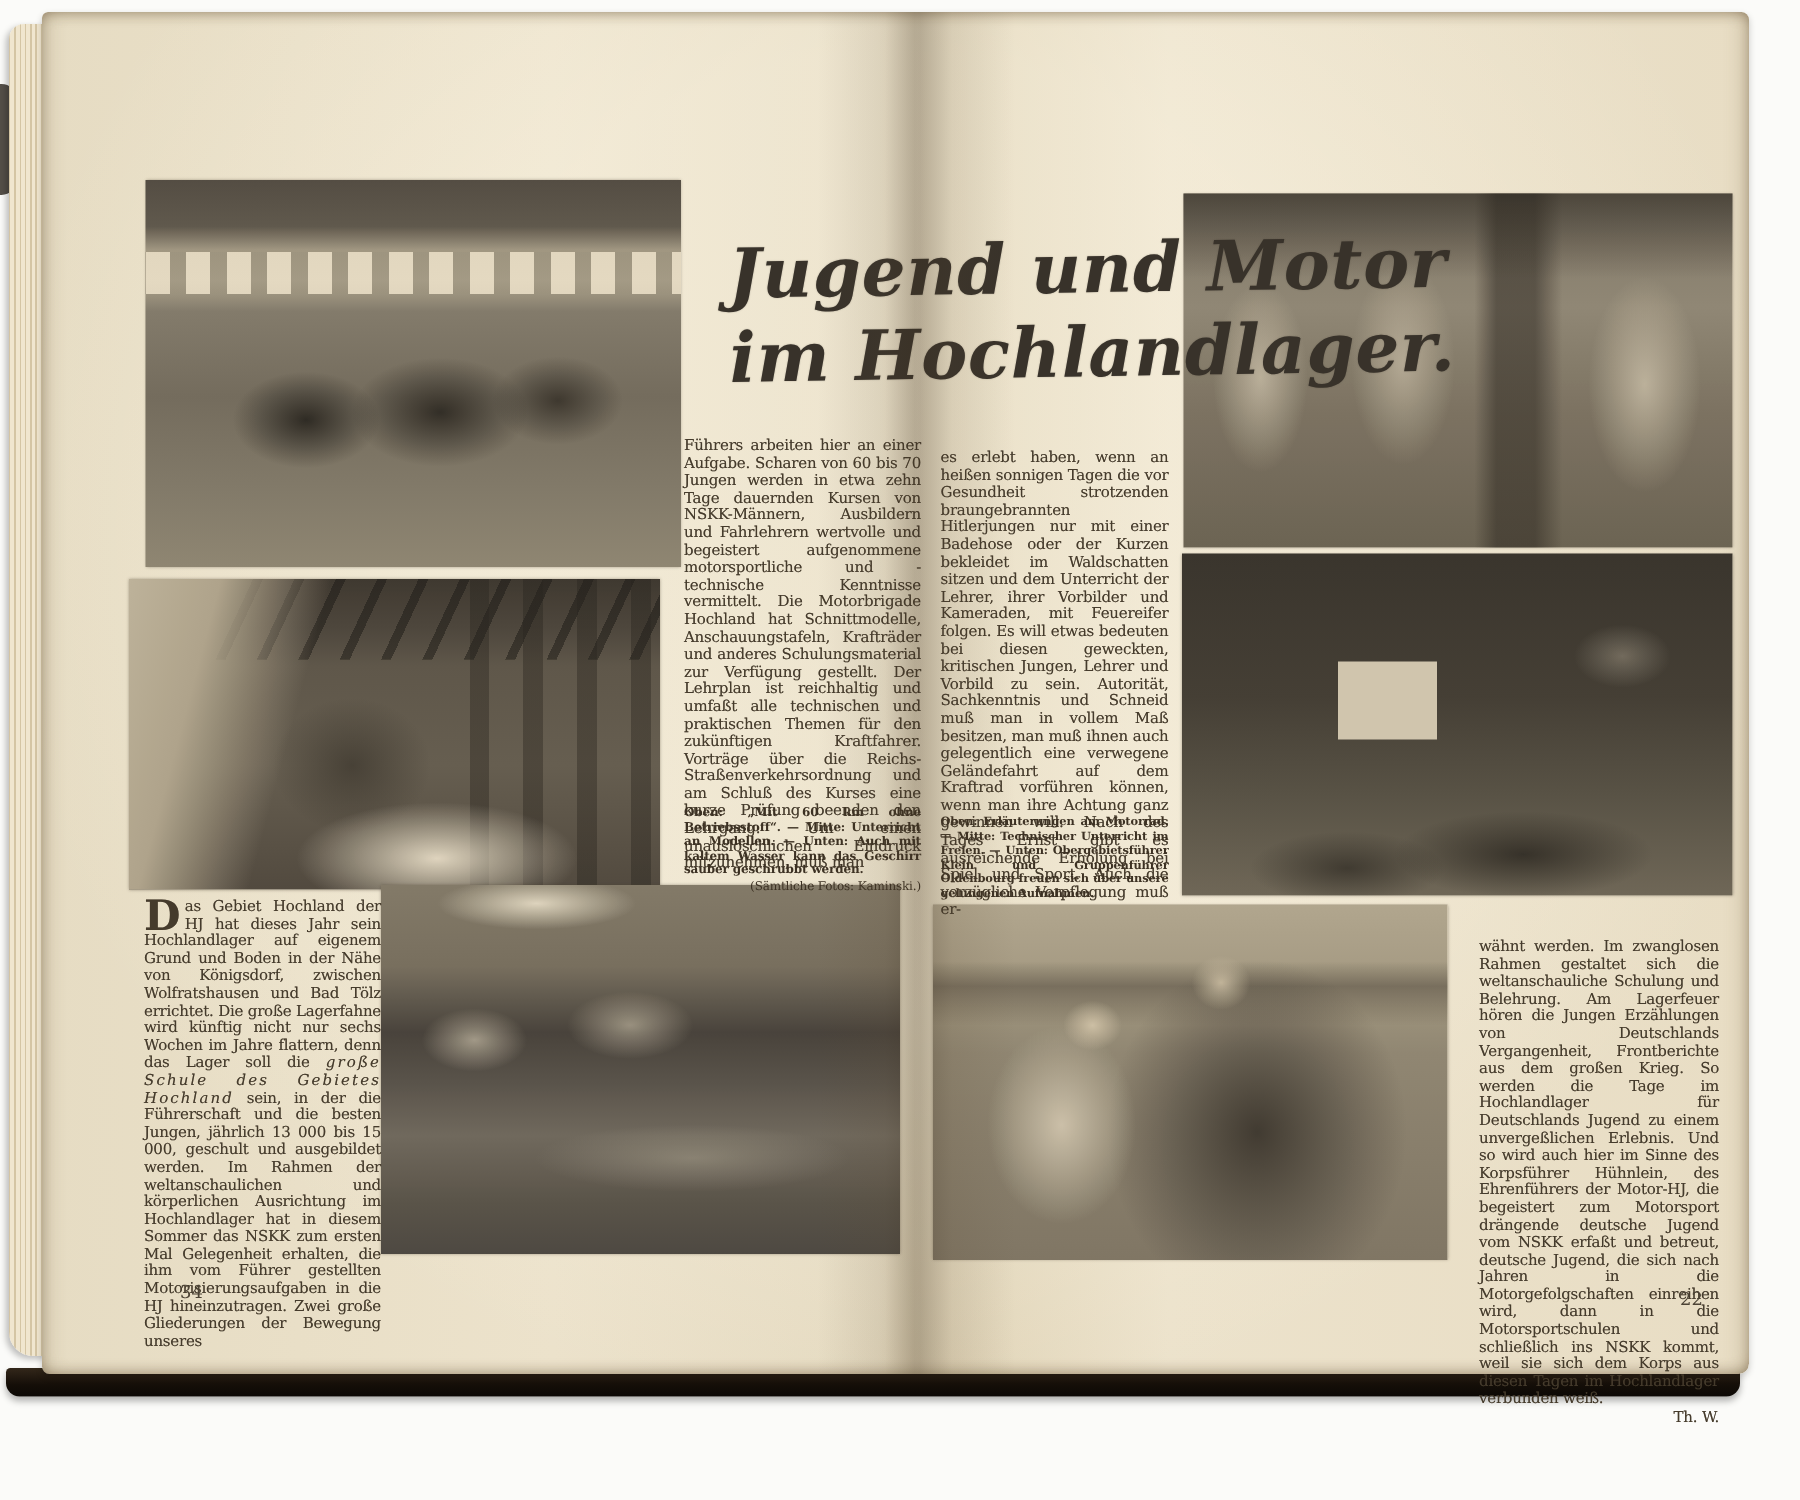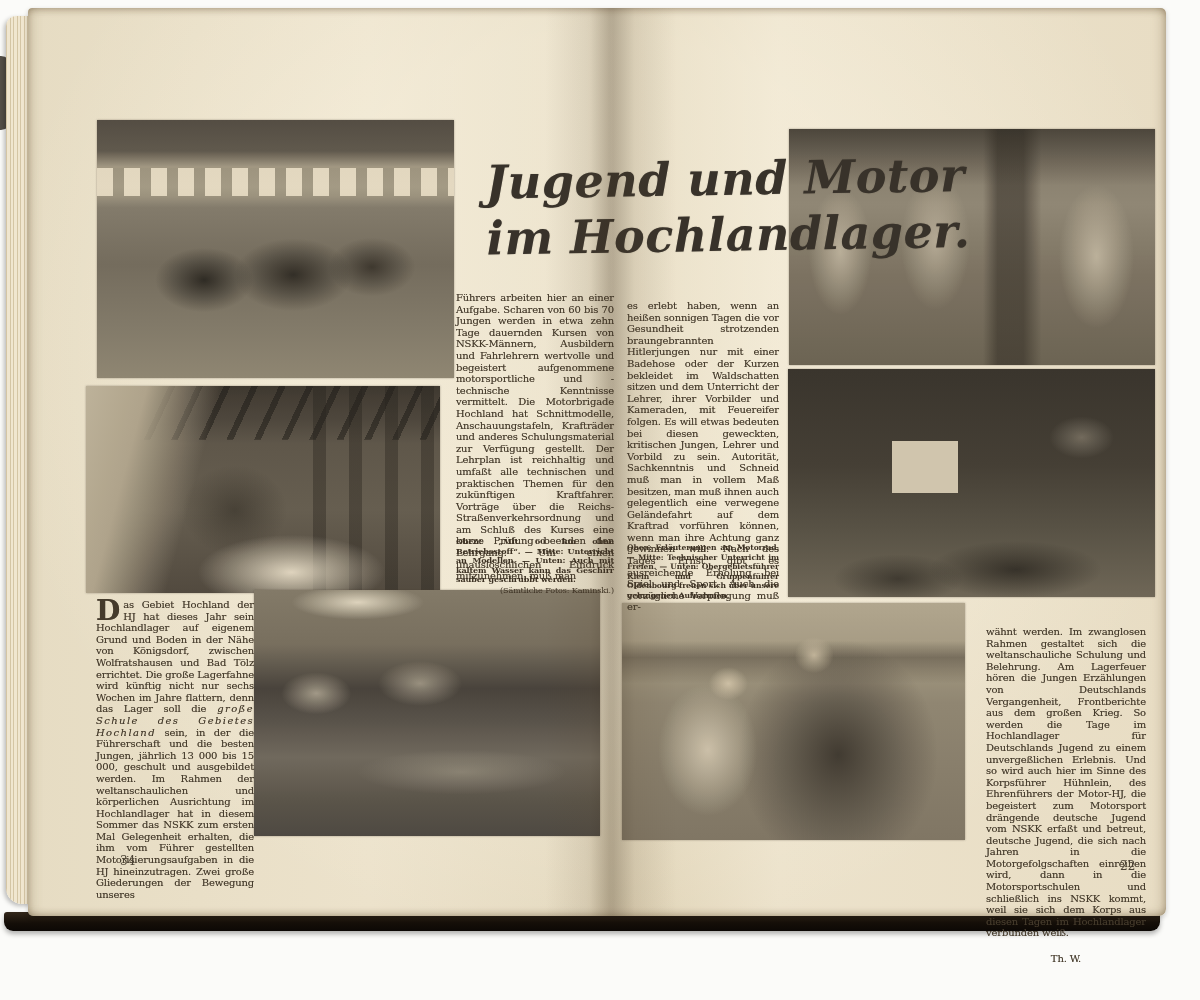--- a/index.html
+++ b/index.html
@@ -98,21 +98,21 @@
 
   
   .col { position:absolute; z-index:20; color:#453b2c; font-size:10px; line-height:11.6px;
     text-align:justify; letter-spacing:-.15px; text-shadow:0 0 .3px rgba(69,59,44,.55); }
   .col-course  { left:456px; top:292px; width:158px; }
   .col-camp    { left:627px; top:300px; width:152px; }
   .col-intro   { left:96px;  top:599px; width:158px; }
   .col-closing { left:986px; top:626px; width:160px; }
   .dropcap { float:left; font-size:28px; line-height:22px; padding:1px 3px 0 0; font-weight:bold; }
   .spaced { letter-spacing:1.4px;font-style:italic; }
-  .sig { display:block; text-align:center; margin-top:14px; }
+  .sig { display:block; text-align:right; margin-top:1px; }
 
   .caption { position:absolute; z-index:20; color:#3c3123; font-size:8px; line-height:9.6px;
     font-weight:bold; text-align:justify; letter-spacing:-.1px; }
   .caption-left  { left:456px; top:537px; width:158px; }
   .caption-right { left:627px; top:543px; width:152px; font-size:7.6px; }
   .credit { display:block; font-weight:normal; text-align:right; margin-top:1px; }
 
   .pagenum { position:absolute; z-index:20; font-size:12px; color:#4c4335;margin-left:12px; }
   .pg-left  { left:108px; top:854px; }
   .pg-right { left:1108px; top:859px; }

